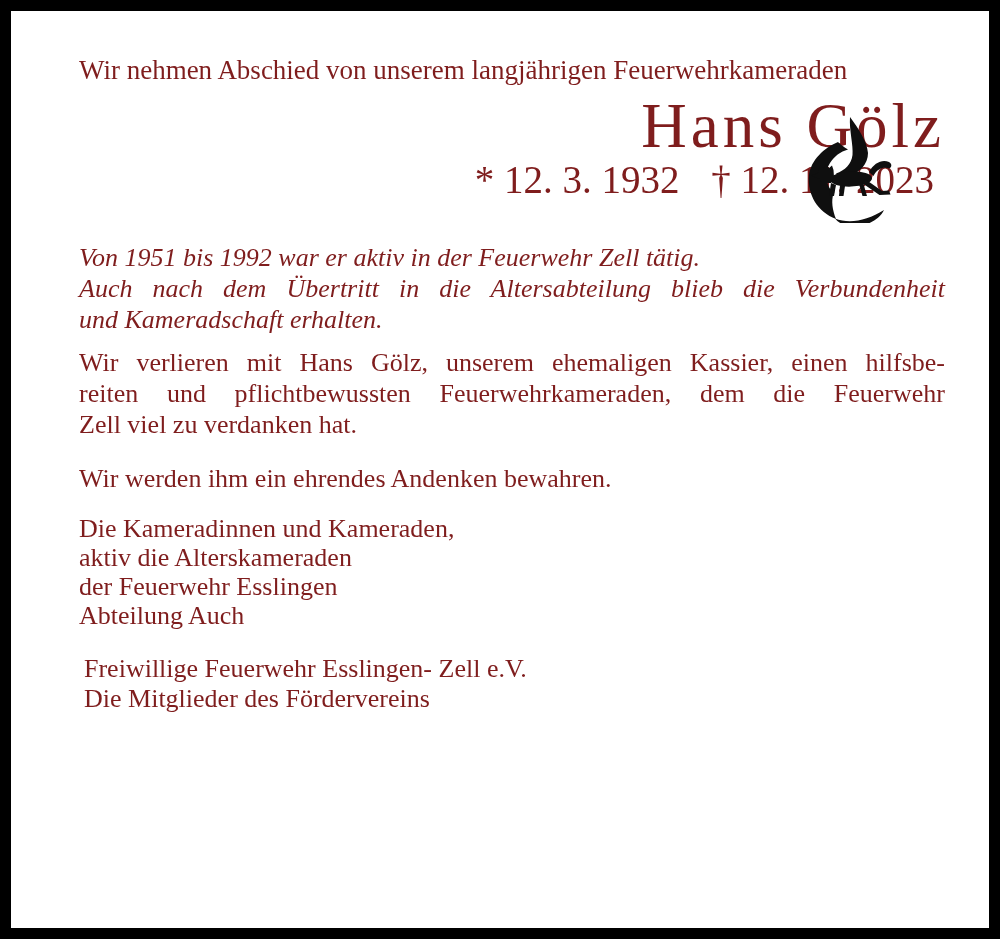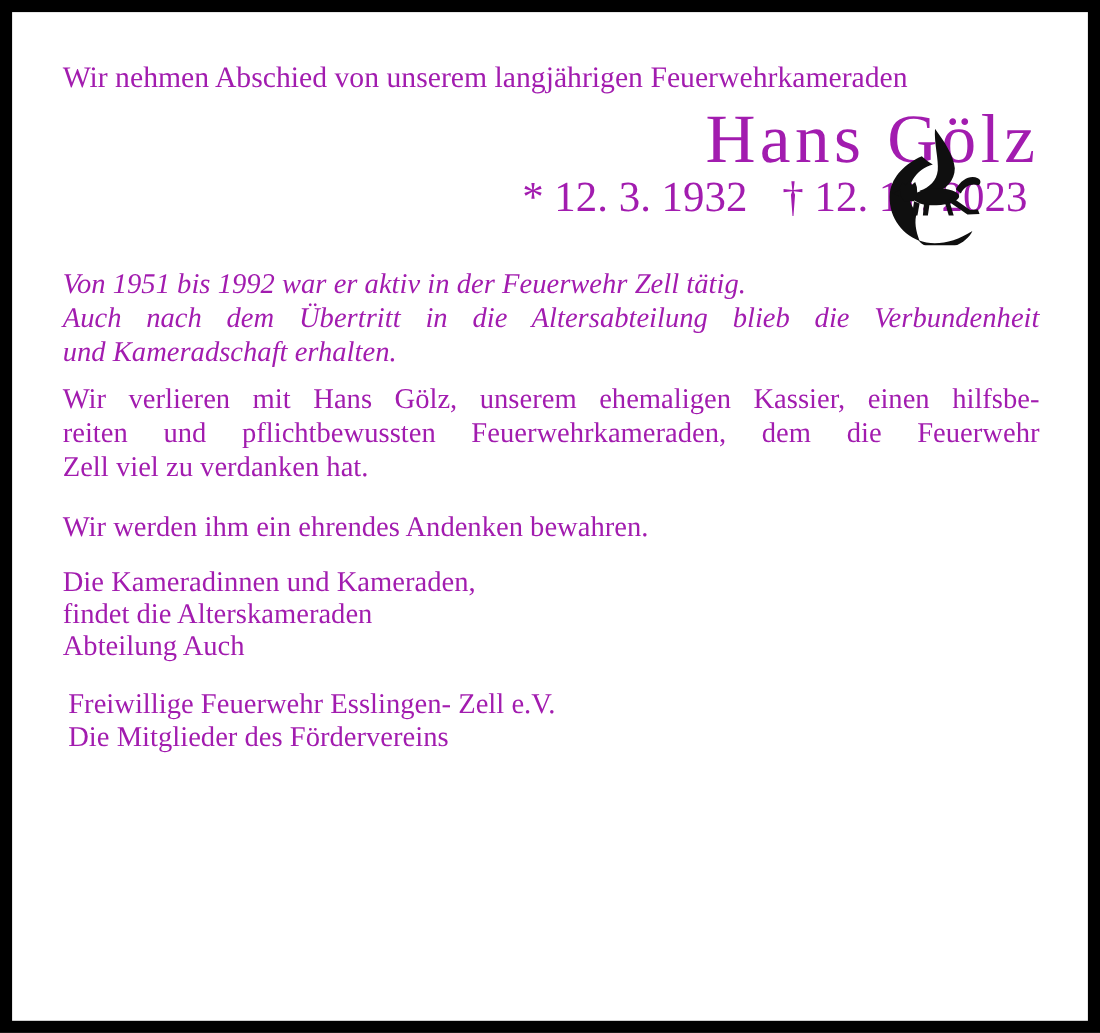--- a/index.html
+++ b/index.html
@@ -7,23 +7,23 @@
     padding: 0;
     background: #ffffff;
   }
   .sheet {
     position: relative;
     box-sizing: border-box;
     width: 1000px;
     height: 939px;
     background: #ffffff;
     border: 11px solid #000000;
-    padding: 44px 44px 0 46px;
+    padding: 44px 44px 0 68px;
     font-family: "Liberation Serif", "DejaVu Serif", serif;
-    color: #a21caf;
+    color: #7f1d1d;
     overflow: hidden;
   }
   .intro {
     margin: 0;
     font-size: 27px;
     line-height: 30px;
     white-space: nowrap;
   }
   .name-block {
     margin-top: 7px;
@@ -122,21 +122,22 @@
     <div class="line jl">reiten und pflichtbewussten Feuerwehrkameraden, dem die Feuerwehr</div>
     <div class="line">Zell viel zu verdanken hat.</div>
   </div>
 
   <div class="para para-memory">
     <div class="line">Wir werden ihm ein ehrendes Andenken bewahren.</div>
   </div>
 
   <div class="para mourners-primary">
     <div class="line">Die Kameradinnen und Kameraden,</div>
-    <div class="line">findet die Alterskameraden</div>
+    <div class="line">aktiv die Alterskameraden</div>
+    <div class="line">der Feuerwehr Esslingen</div>
     <div class="line">Abteilung Auch</div>
   </div>
 
   <div class="para mourners-secondary">
     <div class="line">Freiwillige Feuerwehr Esslingen- Zell e.V.</div>
     <div class="line">Die Mitglieder des Fördervereins</div>
   </div>
 
 
 </div>

